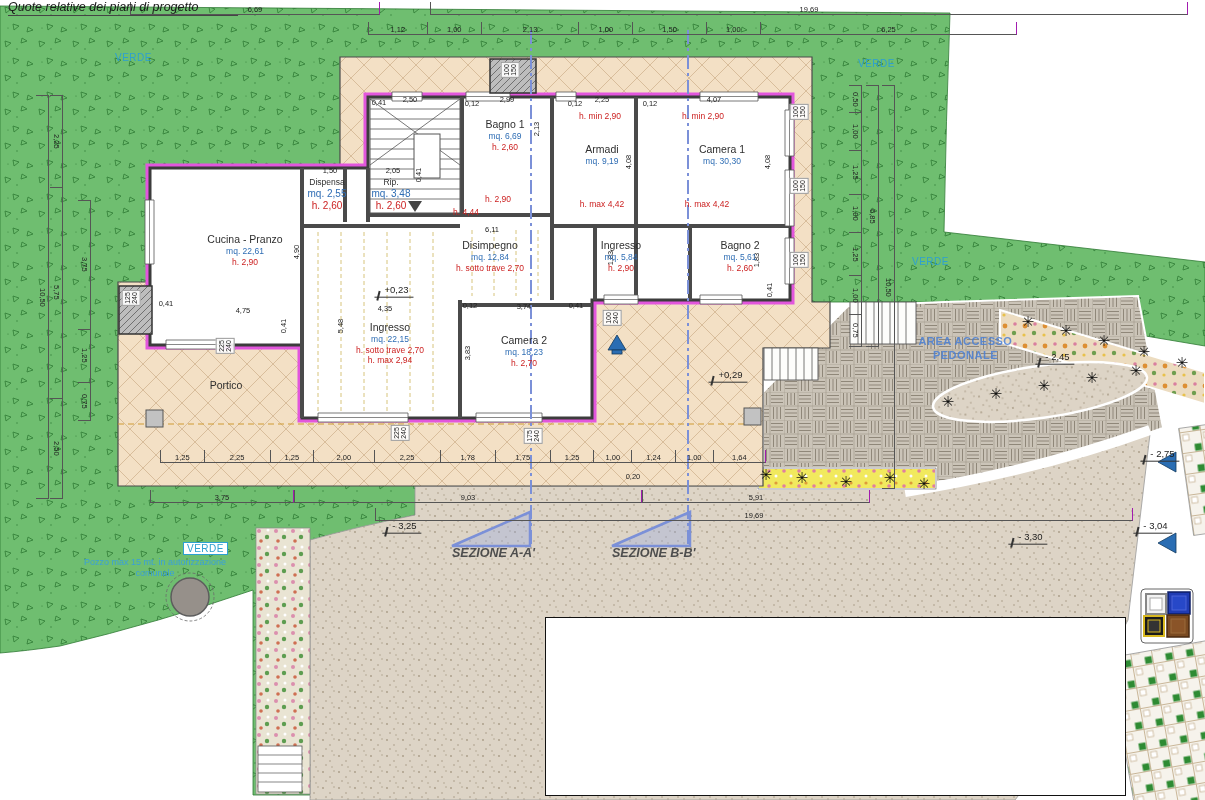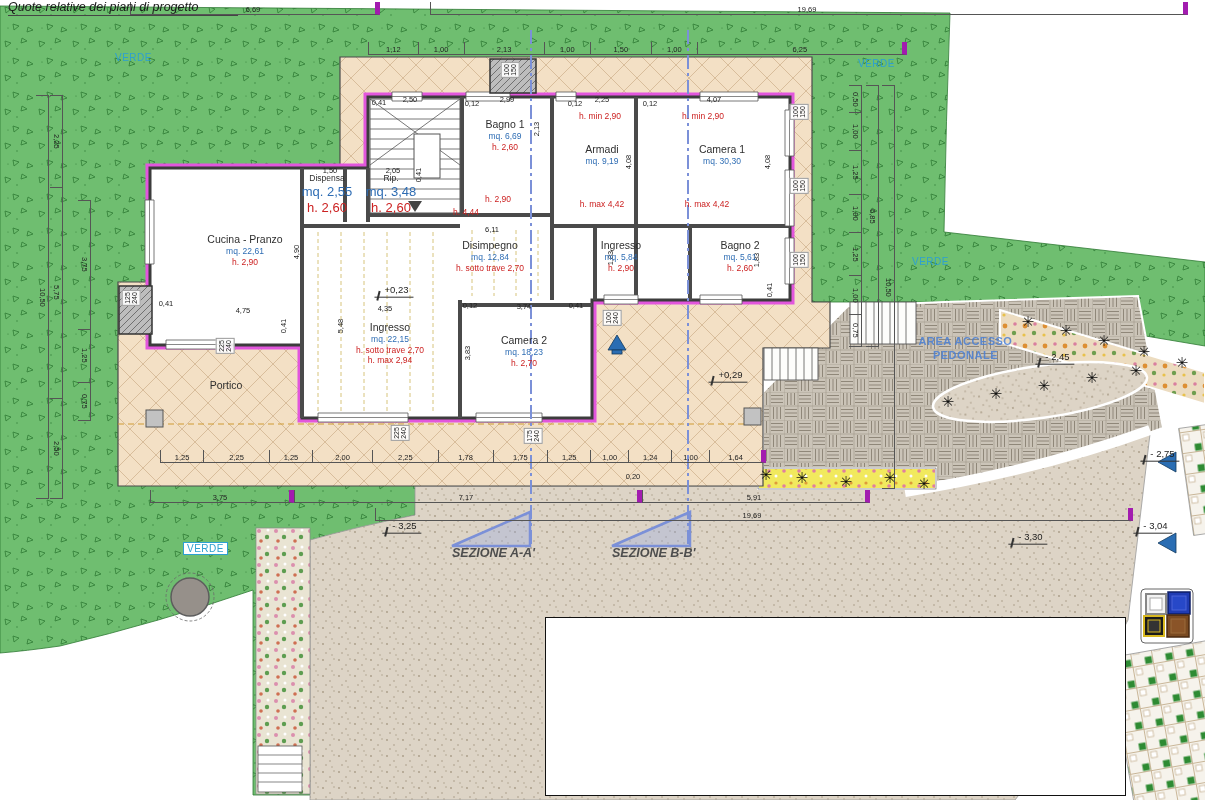--- a/index.html
+++ b/index.html
@@ -4,41 +4,41 @@
 <style>
   html,body{margin:0;padding:0;background:#fff}
   .stage{position:relative;width:1205px;height:800px;background:#fff;overflow:hidden;
          font-family:"Liberation Sans",sans-serif;color:#222}
   svg.base{position:absolute;left:0;top:0;z-index:1}
   .layer{position:absolute;inset:0;pointer-events:none;z-index:4}
   
   .chain{position:absolute;display:flex;color:#222;font-size:7.5px;z-index:3;pointer-events:none}
   .chain.h .dim-seg{display:flex;align-items:flex-end;justify-content:center;height:12px;
      border-left:1px solid #555;border-bottom:1px solid #555;overflow:visible;white-space:nowrap}
-  .chain.h .dim-seg:last-child{border-right:5px solid #a21caf}
+  .chain.h .dim-seg:last-child{border-right:1px solid #a21caf}
   .chain.v{flex-direction:column;width:13px}
   .chain.v .dim-seg{display:flex;align-items:center;justify-content:center;width:12px;
      border-top:1px solid #555;border-right:1px solid #555;writing-mode:vertical-rl;
      overflow:visible;white-space:nowrap}
   .chain.v .dim-seg:last-child{border-bottom:1px solid #555}
   
   .sc{position:absolute;transform:translate(-50%,-50%);white-space:pre-line;text-align:center;line-height:1.12}
   .dim{font-size:7.5px;color:#222;white-space:nowrap}
   .red{font-size:8.5px;color:#cc2222;white-space:nowrap}
   .lvl{font-size:9.5px;color:#1d1d1d;border-bottom:1.2px solid #333;padding:0 5px 1px 10px;white-space:nowrap}
   .lvl::before{content:"";position:absolute;left:3px;bottom:-4px;width:1.5px;height:10px;background:#333;transform:rotate(14deg)}
   .wtag{font-size:7px;color:#222;background:rgba(255,255,255,.9);line-height:1.05;padding:1px;border:0.5px solid #999}
   .palm{font-size:15px;color:#101010}
   
   .room{position:absolute;transform:translate(-50%,-50%);text-align:center;z-index:4;line-height:1.25;pointer-events:none}
   .room .rn{font-size:10.5px;color:#2f2f2f}
   .room .ra{font-size:8.5px;color:#2e6db4}
   .room .rh{font-size:8.5px;color:#cc2222}
   .room.sm .rn{font-size:8.5px}
-  .room.sm .ra,.room.sm .rh{font-size:13px}
+  .room.sm .ra,.room.sm .rh{font-size:10px}
   .secline{position:absolute;width:2px;z-index:2;
      background:repeating-linear-gradient(to bottom,#7b90d8 0 14px,transparent 14px 18px,#7b90d8 18px 21px,transparent 21px 25px)}
   .verde{position:absolute;color:#2da0d0;font-size:10px;letter-spacing:.5px;z-index:4}
   .verde.boxed{background:#fff;border:1px solid #2da0d0;padding:0 3px}
   .pozzo{position:absolute;color:#3aa0d8;font-size:9px;text-align:center;z-index:4;width:180px;line-height:1.2}
   .areaacc{position:absolute;color:#4a7fd4;font-weight:bold;font-size:11px;text-align:center;z-index:4;line-height:1.3;letter-spacing:.5px;opacity:.85}
   .sez{position:absolute;color:#4d4d4d;font-weight:bold;font-style:italic;font-size:12.5px;z-index:4}
   .title{position:absolute;left:8px;top:0;font-style:italic;font-size:12.5px;color:#1a1a1a;z-index:5;
      border-bottom:1px solid #444;padding:0 40px 1px 0;background:transparent}
   .whitebox{position:absolute;left:545px;top:617px;width:579px;height:177px;background:#fff;border:1.5px solid #111;z-index:6}
@@ -211,21 +211,21 @@
 
 <div class="secline" style="left:530px;top:30px;height:516px"></div>
 <div class="secline" style="left:687px;top:30px;height:516px"></div>
 
 <div class="chain h" style="left:130px;top:2px;width:250px">
       <span class="dim-seg" style="flex-grow: 6.69;">6,69</span>
     </div>
 <div class="chain h" style="left:430px;top:2px;width:758px">
       <span class="dim-seg" style="flex-grow: 19.69;">19,69</span>
     </div>
-<div class="chain h" style="left:368px;top:42px;width:539px">
+<div class="chain h" style="left:368px;top:22px;width:649px">
       <span class="dim-seg" style="flex-grow: 1.12;">1,12</span>
       <span class="dim-seg" style="flex-grow: 1;">1,00</span>
       <span class="dim-seg" style="flex-grow: 2.13;">2,13</span>
       <span class="dim-seg" style="flex-grow: 1;">1,00</span>
       <span class="dim-seg" style="flex-grow: 1.5;">1,50</span>
       <span class="dim-seg" style="flex-grow: 1;">1,00</span>
       <span class="dim-seg" style="flex-grow: 6.25;">6,25</span>
     </div>
 <div class="chain h" style="left:160px;top:450px;width:606px">
       <span class="dim-seg" style="flex-grow: 1.25;">1,25</span>
@@ -238,21 +238,21 @@
       <span class="dim-seg" style="flex-grow: 1.25;">1,25</span>
       <span class="dim-seg" style="flex-grow: 1;">1,00</span>
       <span class="dim-seg" style="flex-grow: 1.24;">1,24</span>
       <span class="dim-seg" style="flex-grow: 1;">1,00</span>
       <span class="dim-seg" style="flex-grow: 1.64;">1,64</span>
     </div>
 <div class="chain h" style="left:150px;top:490px;width:144px">
       <span class="dim-seg" style="flex-grow: 3.75;">3,75</span>
     </div>
 <div class="chain h" style="left:294px;top:490px;width:348px">
-      <span class="dim-seg" style="flex-grow: 9.03;">7,17</span>
+      <span class="dim-seg" style="flex-grow: 9.03;">9,03</span>
     </div>
 <div class="chain h" style="left:642px;top:490px;width:228px">
       <span class="dim-seg" style="flex-grow: 5.91;">5,91</span>
     </div>
 <div class="chain h" style="left:375px;top:508px;width:758px">
       <span class="dim-seg" style="flex-grow: 19.69;">19,69</span>
     </div>
 <div class="chain v" style="left:36px;top:95px;height:404px">
       <span class="dim-seg" style="flex-grow: 10.5;">10,50</span>
     </div>
@@ -424,20 +424,22 @@
 </div>
 <div class="room" style="left:226px;top:386px">
   <div class="rn">Portico</div>
 </div>
 
 <div class="title">Quote relative dei piani di progetto</div>
 <div class="verde" style="left:115px;top:52px">VERDE</div>
 <div class="verde" style="left:858px;top:58px">VERDE</div>
 <div class="verde" style="left:912px;top:256px">VERDE</div>
 <div class="verde boxed" style="left:183px;top:542px">VERDE</div>
+<div class="pozzo" style="left:65px;top:557px;white-space:pre-line">Pozzo max 15 mt. in autorizzazione
+comunale</div>
 <div class="areaacc" style="left:903px;top:334px;width:125px;white-space:pre-line">AREA ACCESSO
 PEDONALE</div>
 <div class="sez" style="left:452px;top:546px">SEZIONE A-A'</div>
 <div class="sez" style="left:612px;top:546px">SEZIONE B-B'</div>
 
 <div class="whitebox"></div>
 
 </div>
 
 </body></html>

